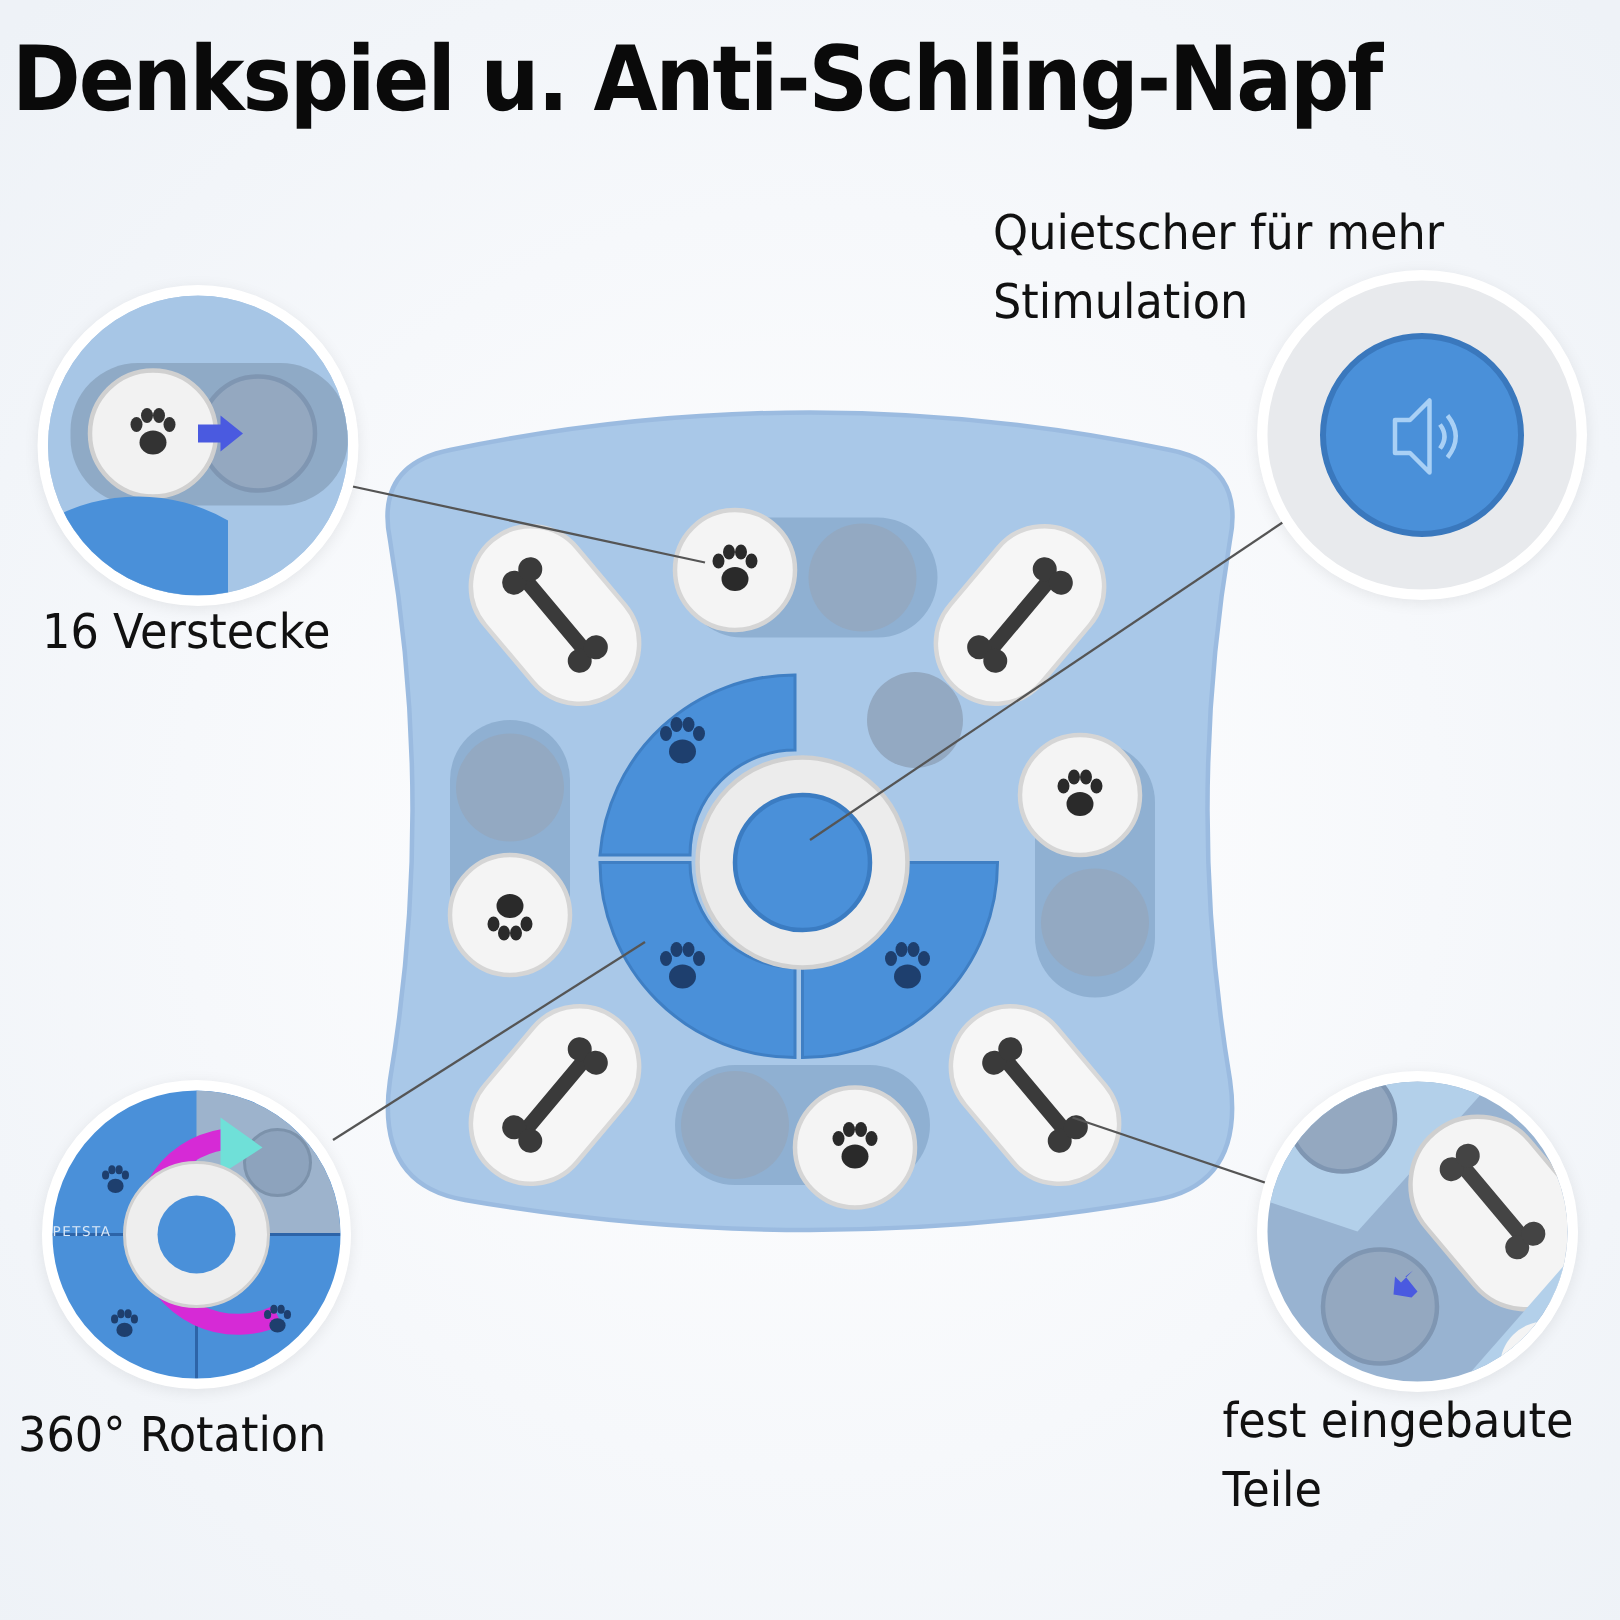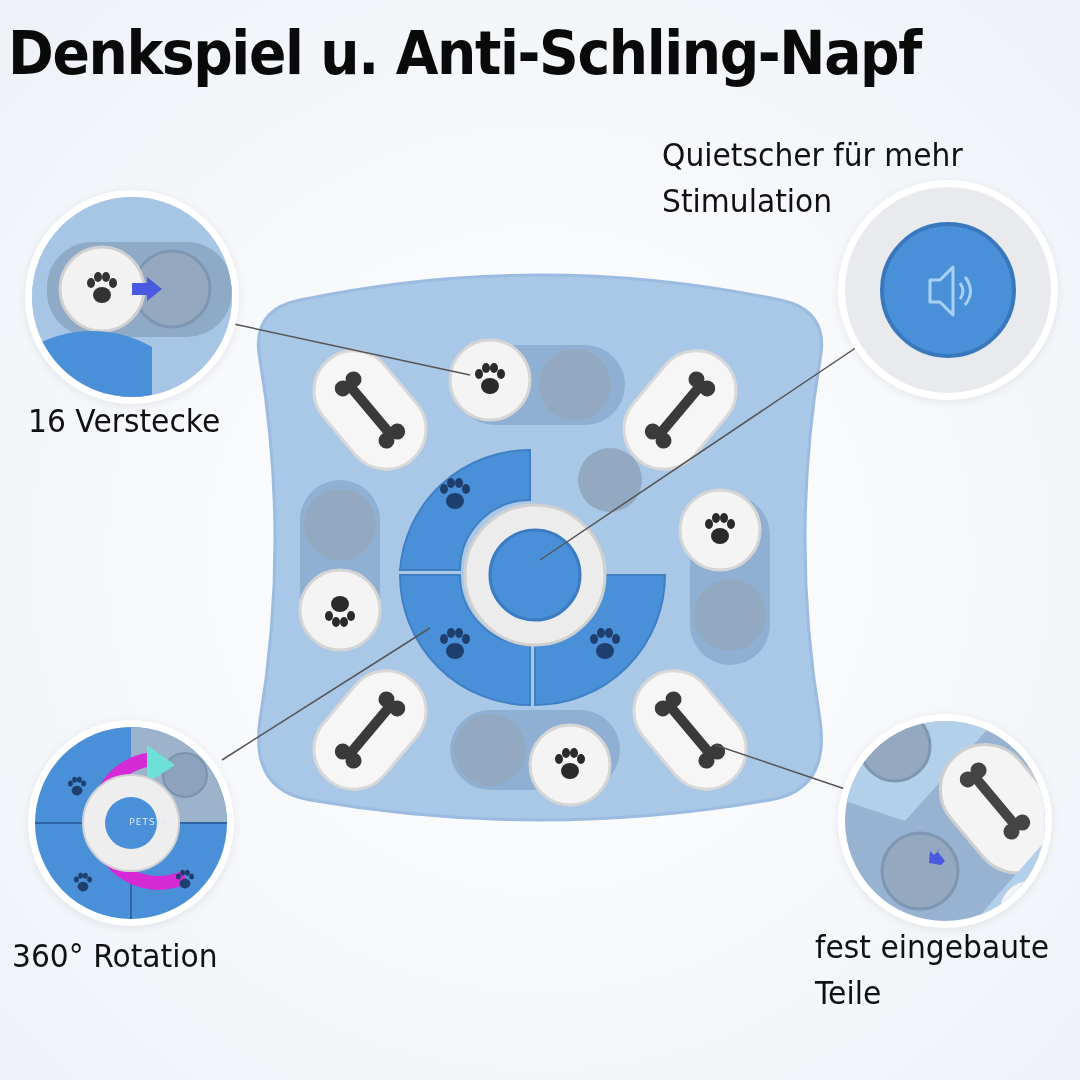--- a/index.html
+++ b/index.html
@@ -135,21 +135,21 @@
     <path d="M150 150 A62 62 0 1 1 120 32" fill="none" stroke="#d62ad6" stroke-width="14"></path>
     <polygon points="112,18 140,38 112,56" fill="#6fe0d8"></polygon>
     <circle cx="96" cy="96" r="48" fill="#eeeeee" stroke="#d0d0d0" stroke-width="2"></circle>
     <circle cx="96" cy="96" r="26" fill="#4a90d9"></circle>
     <g fill="#1e3f6e" transform="scale(0.6)">
         <use href="#paw" x="70" y="100"></use>
         <use href="#paw" x="80" y="260"></use>
         <use href="#paw" x="250" y="255"></use>
       </g>
   </svg>
-  <div style="position:absolute;left:0;width:228px;top:90px;text-align:center;font-size:9px;color:#dbe8f7;letter-spacing:1px;">PETSTA</div>
+  <div style="position:absolute;left:0;width:228px;top:90px;font-size:9px;color:#dbe8f7;letter-spacing:1px;">PETSTA</div>
 </div>
 <div class="label" style="left:12px;top:933px;">360° Rotation</div>
 
 <div class="zoomc" style="left:838px;top:714px;width:200px;height:200px;background:#98b3d1;">
   <svg width="200" height="200">
     <path d="M0 0 L150 0 L60 100 L0 80 Z" fill="#b3d0ea"></path>
     <circle cx="50" cy="25" r="35" fill="#94a8c0" stroke="#7f96b2" stroke-width="3"></circle>
     <circle cx="75" cy="150" r="38" fill="#94a8c0" stroke="#7f96b2" stroke-width="3"></circle>
     <g transform="rotate(-40 150 80)">
         <rect x="105" y="20" width="90" height="140" rx="45" fill="#f4f4f4" stroke="#cfcfcf" stroke-width="3"></rect>

